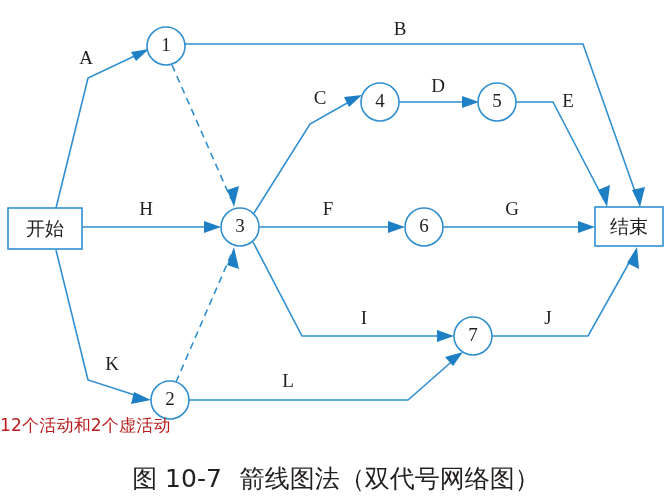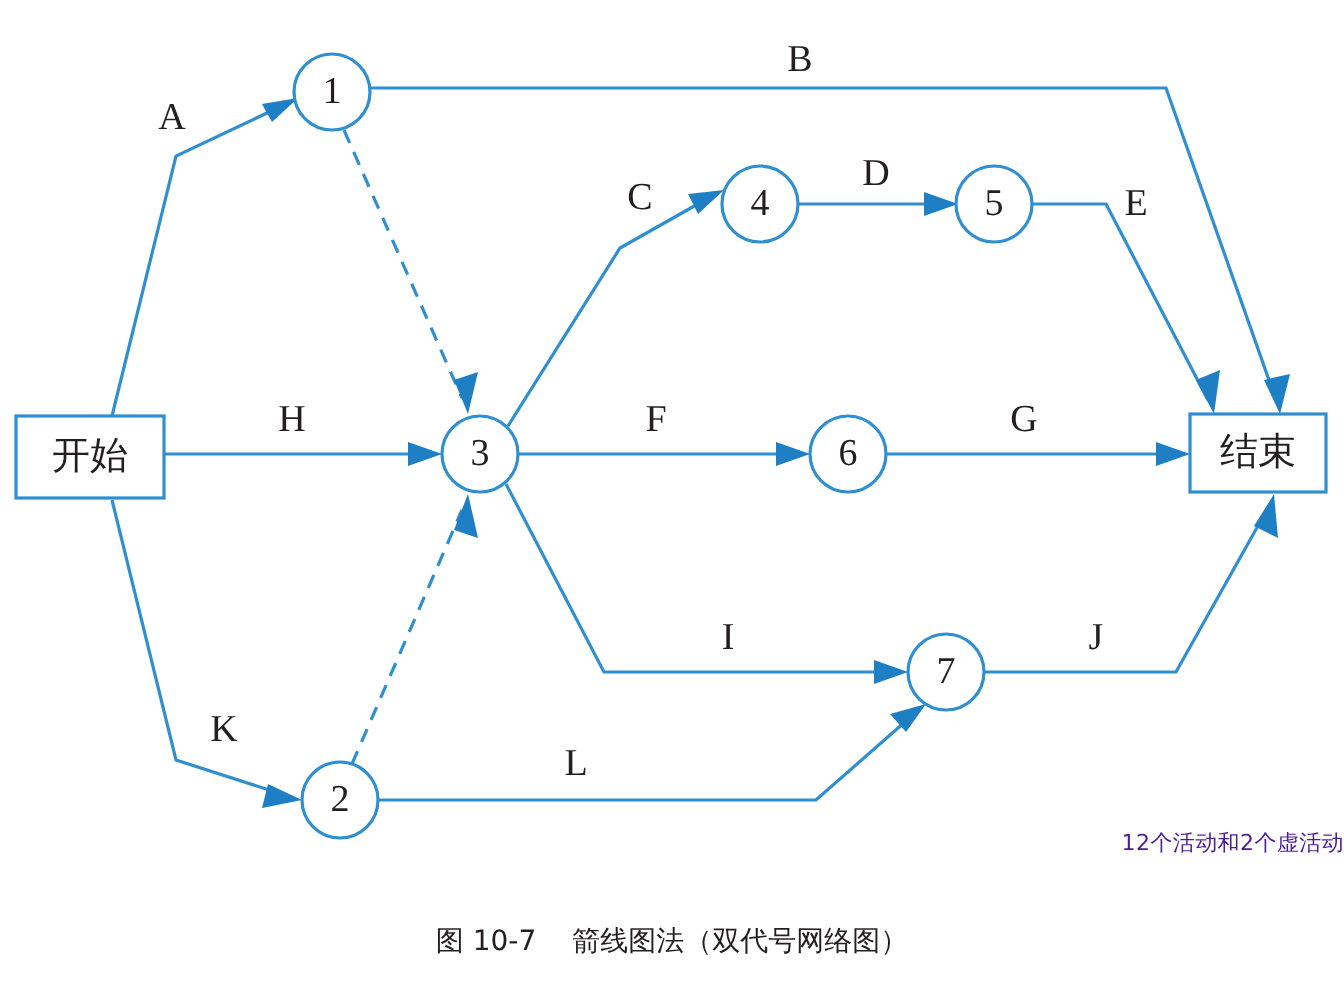--- a/index.html
+++ b/index.html
@@ -70,34 +70,34 @@
   }
   .arrow-head {
     fill: #1f7fc4;
     stroke: none;
   }
   .inner-note {
     position: absolute;
     left: 0;
     top: 414px;
     width: 672px;
-    text-align: right;
+    text-align: left;
     font-family: "DejaVu Sans", sans-serif;
-    font-size: 11px;
-    color: #4c1d95;
+    font-size: 17px;
+    color: #b91c1c;
     letter-spacing: 0.2px;
   }
   .figure-caption {
     position: absolute;
     left: 0;
     top: 462px;
     width: 672px;
     text-align: center;
     font-family: "DejaVu Sans", sans-serif;
-    font-size: 14px;
+    font-size: 25px;
     color: #231f20;
   }
   .caption-number {
     margin-right: 18px;
   }
 </style>
 </head>
 <body>
 
 <div id="figure-root">

